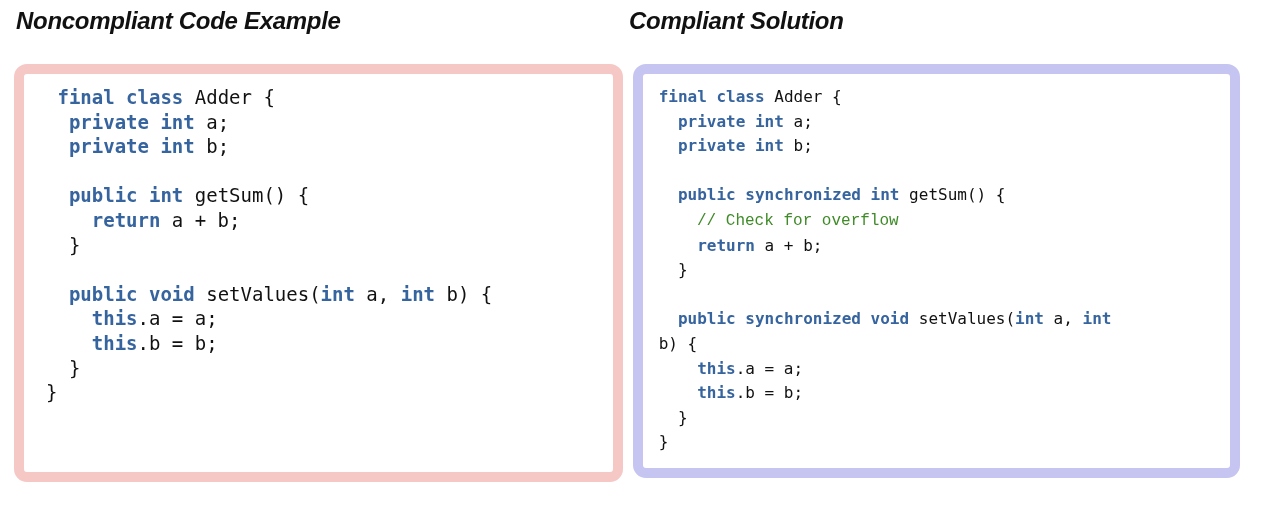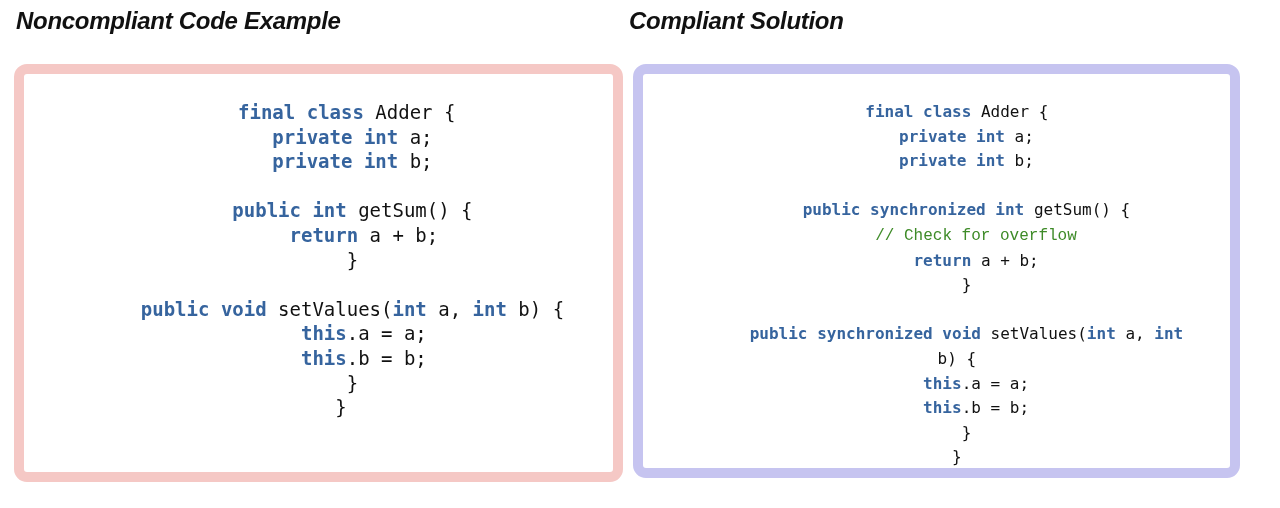--- a/index.html
+++ b/index.html
@@ -43,28 +43,27 @@
     width: 609px;
     height: 418px;
   }
   #panel-compliant {
     left: 633px;
     width: 607px;
     height: 414px;
   }
 
   pre.code {
-    margin: 16px;
+    margin: 1px;
     width: 100%;
     height: 100%;
     box-sizing: border-box;
     overflow: hidden;
     font-family: "DejaVu Sans Mono", monospace;
     color: var(--pl, #111111);
-    text-align: center;
   }
   #panel-noncompliant pre.code {
     font-size: 19px;
     line-height: 24.6px;
     padding: 10px 8px 8px 21px;
   }
   #panel-compliant pre.code {
     font-size: 16px;
     line-height: 24.6px;
     padding: 10px 6px 8px 5px;

